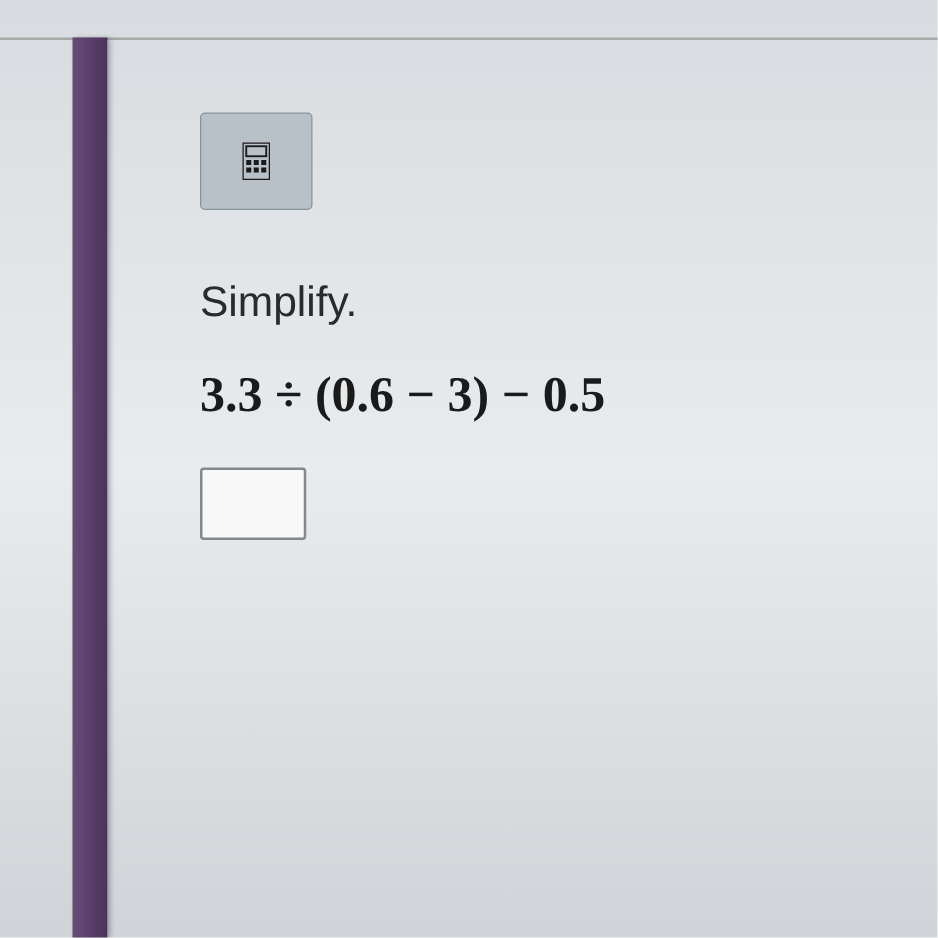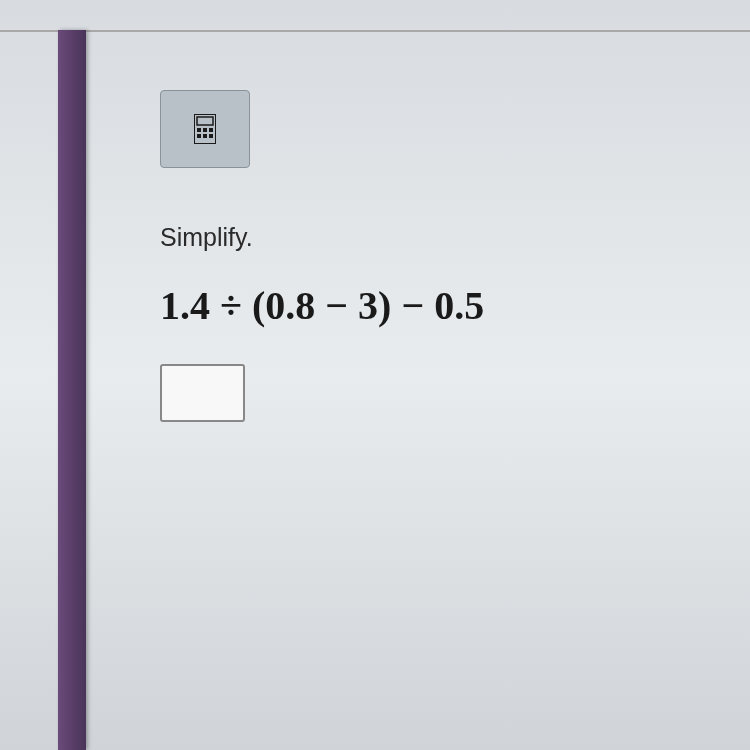--- a/index.html
+++ b/index.html
@@ -48,21 +48,21 @@
       align-items: center;
       justify-content: center;
       cursor: pointer;
       margin-bottom: 55px;
     }
     .calc-icon {
       width: 22px;
       height: 30px;
     }
     .instruction {
-      font-size: 25px;
+      font-size: 34px;
       color: #2a2a2a;
       margin-bottom: 30px;
       font-weight: 400;
     }
     .expression {
       font-size: 40px;
       color: #1a1a1a;
       font-weight: bold;
       margin-bottom: 35px;
       font-family: 'Times New Roman', serif;
@@ -99,17 +99,17 @@
       <rect x="9" y="14" width="4" height="4" fill="#1a1a1a"></rect>
       <rect x="15" y="14" width="4" height="4" fill="#1a1a1a"></rect>
       <rect x="3" y="20" width="4" height="4" fill="#1a1a1a"></rect>
       <rect x="9" y="20" width="4" height="4" fill="#1a1a1a"></rect>
       <rect x="15" y="20" width="4" height="4" fill="#1a1a1a"></rect>
     </svg>
   </div>
 
   <div class="instruction">Simplify.</div>
 
-  <div class="expression">1.4 ÷ (0.8 − 3) − 0.5</div>
+  <div class="expression">3.3 ÷ (0.6 − 3) − 0.5</div>
 
 
   <input type="text" class="answer-box" value="" style="">
 </div>
 
 </body></html>

